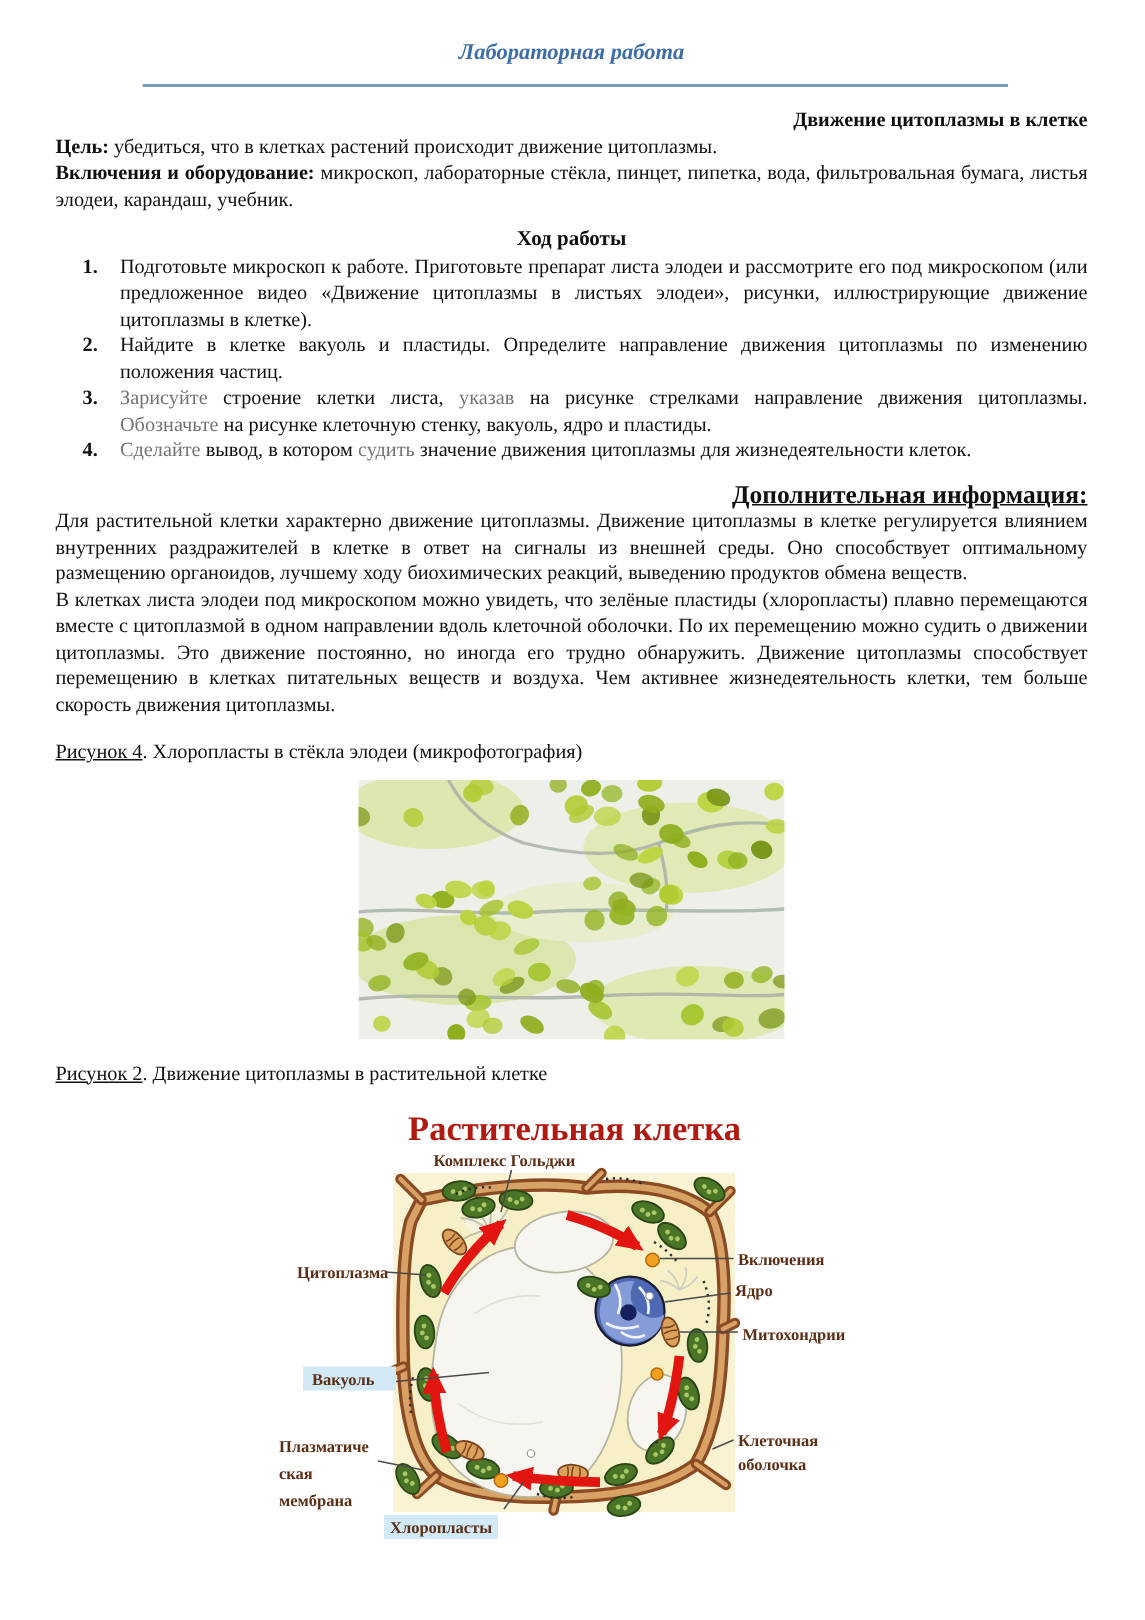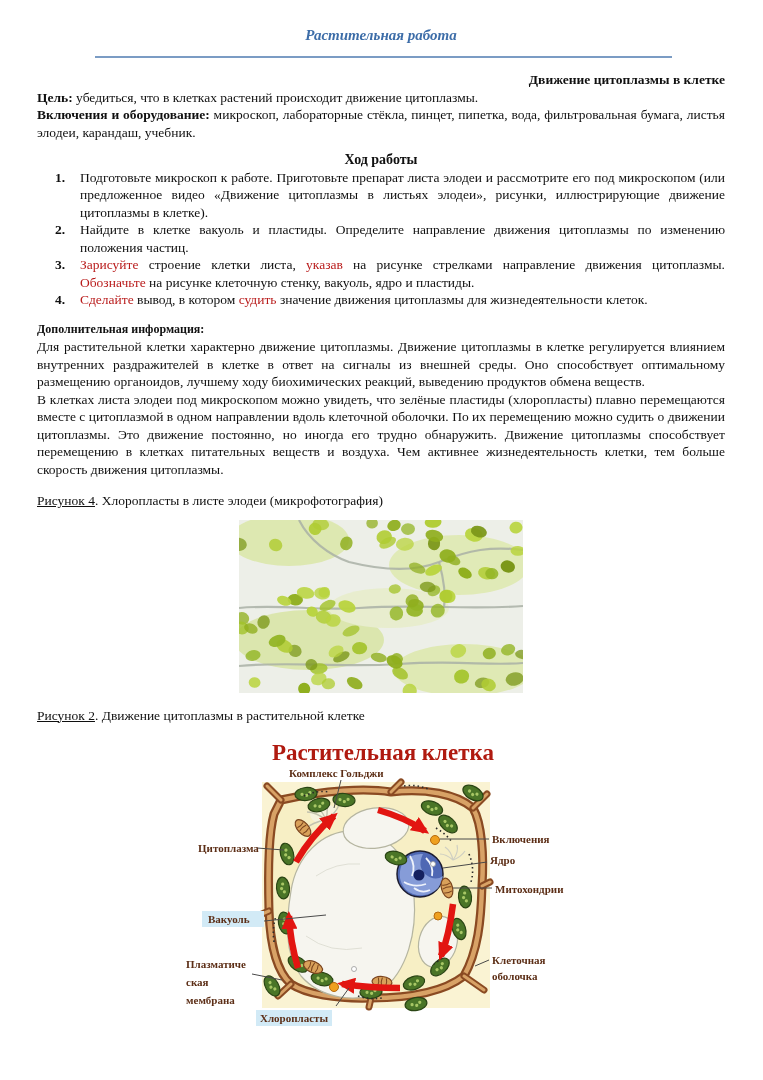--- a/index.html
+++ b/index.html
@@ -13,43 +13,43 @@
     color:#3d6da8;font-size:15px;line-height:19px;
   }
   .rule{border:none;border-top:2px solid #7b9cc4;margin:11px 53px 0 58px}
   .doc-title{text-align:right;font-weight:bold;font-size:13.5px;line-height:17.5px;margin-top:13px}
   p{margin:0;text-align:justify;font-size:13.5px;line-height:17.5px}
   b{font-weight:bold}
   .sec-heading{font-weight:bold;text-align:center;font-size:14px;line-height:17.5px;margin-top:10px}
   .step{display:flex;font-size:13.5px;line-height:17.5px}
   .step .num{flex:none;width:25px;margin-left:18px;font-weight:bold}
   .step .txt{flex:1;text-align:justify}
-  .red{color:#b91c1c}
-  .add-heading{font-weight:bold;text-align:left;font-size:12px;line-height:17.5px;margin-top:12px}
+  .red{color:#737373}
+  .add-heading{font-weight:bold;text-decoration:underline;text-align:right;font-size:17px;line-height:17.5px;margin-top:12px}
   .caption{text-align:left;margin-top:14px}
   .fig-label{text-decoration:underline}
   .photo-wrap{margin-top:10px;text-align:center;font-size:0}
   .diagram-wrap{position:relative;margin-left:149px;margin-top:12px;width:380px;height:295px}
   svg{display:block}
   .dlabel{font-family:"Liberation Serif",serif;font-weight:bold;font-size:11px;fill:#5c2e16}
   .leader{stroke:#4a4a4a;stroke-width:1;fill:none}
   .wallD{stroke:#8a4a22;stroke-width:9;fill:none;stroke-linecap:round;stroke-linejoin:round}
   .wallL{stroke:#d8a266;stroke-width:4.5;fill:none;stroke-linecap:round;stroke-linejoin:round}
   .stubD{stroke:#8a4a22;stroke-width:7;fill:none;stroke-linecap:round}
   .stubL{stroke:#d8a266;stroke-width:3;fill:none;stroke-linecap:round}
   .arrow{stroke:#e21511;stroke-width:6.5;fill:none;stroke-linecap:butt}
   .dots{stroke:#2a2a2a;stroke-width:1.6;fill:none;stroke-dasharray:1.5 3}
   .mgwall{stroke:#a9b0a6;stroke-width:2.2;fill:none;opacity:.85}
 </style>
 </head>
 <body>
 
 <div class="page">
 
-  <div class="doc-header">Растительная работа</div>
+  <div class="doc-header">Лабораторная работа</div>
   <hr class="rule">
 
   <div class="doc-title">Движение цитоплазмы в клетке</div>
 
   <p><b>Цель:</b> <span>убедиться, что в клетках растений происходит движение цитоплазмы.</span></p>
 
   <p><b>Включения и оборудование:</b> <span>микроскоп, лабораторные стёкла, пинцет, пипетка, вода, фильтровальная бумага, листья элодеи, карандаш, учебник.</span></p>
 
   <div class="sec-heading">Ход работы</div>
 
@@ -67,21 +67,21 @@
   </div>
   <div class="step">
     <span class="num">4.</span>
     <span class="txt"><span class="red">Сделайте</span><span> вывод, в котором </span><span class="red">судить</span><span> значение движения цитоплазмы для жизнедеятельности клеток.</span></span>
   </div>
 
   <div class="add-heading">Дополнительная информация:</div>
   <p>Для растительной клетки характерно движение цитоплазмы. Движение цитоплазмы в клетке регулируется влиянием внутренних раздражителей в клетке в ответ на сигналы из внешней среды. Оно способствует оптимальному размещению органоидов, лучшему ходу биохимических реакций, выведению продуктов обмена веществ.</p>
   <p>В клетках листа элодеи под микроскопом можно увидеть, что зелёные пластиды (хлоропласты) плавно перемещаются вместе с цитоплазмой в одном направлении вдоль клеточной оболочки. По их перемещению можно судить о движении цитоплазмы. Это движение постоянно, но иногда его трудно обнаружить. Движение цитоплазмы способствует перемещению в клетках питательных веществ и воздуха. Чем активнее жизнедеятельность клетки, тем больше скорость движения цитоплазмы.</p>
 
-  <p class="caption"><span class="fig-label">Рисунок 4</span><span>. Хлоропласты в листе элодеи (микрофотография)</span></p>
+  <p class="caption"><span class="fig-label">Рисунок 4</span><span>. Хлоропласты в стёкла элодеи (микрофотография)</span></p>
 
   <div class="photo-wrap">
     <svg width="284" height="173" viewBox="0 0 284 173" style="display:inline-block">
       <rect x="0" y="0" width="284" height="173" fill="#edefe8"></rect>
       <g opacity="0.45">
         <ellipse cx="50" cy="20" rx="60" ry="26" fill="#cbe070"></ellipse>
         <ellipse cx="220" cy="45" rx="70" ry="30" fill="#d2e47c"></ellipse>
         <ellipse cx="70" cy="120" rx="75" ry="30" fill="#c6dc6a"></ellipse>
         <ellipse cx="225" cy="150" rx="70" ry="26" fill="#cfe276"></ellipse>
         <ellipse cx="150" cy="88" rx="60" ry="20" fill="#e2ecb0"></ellipse>

